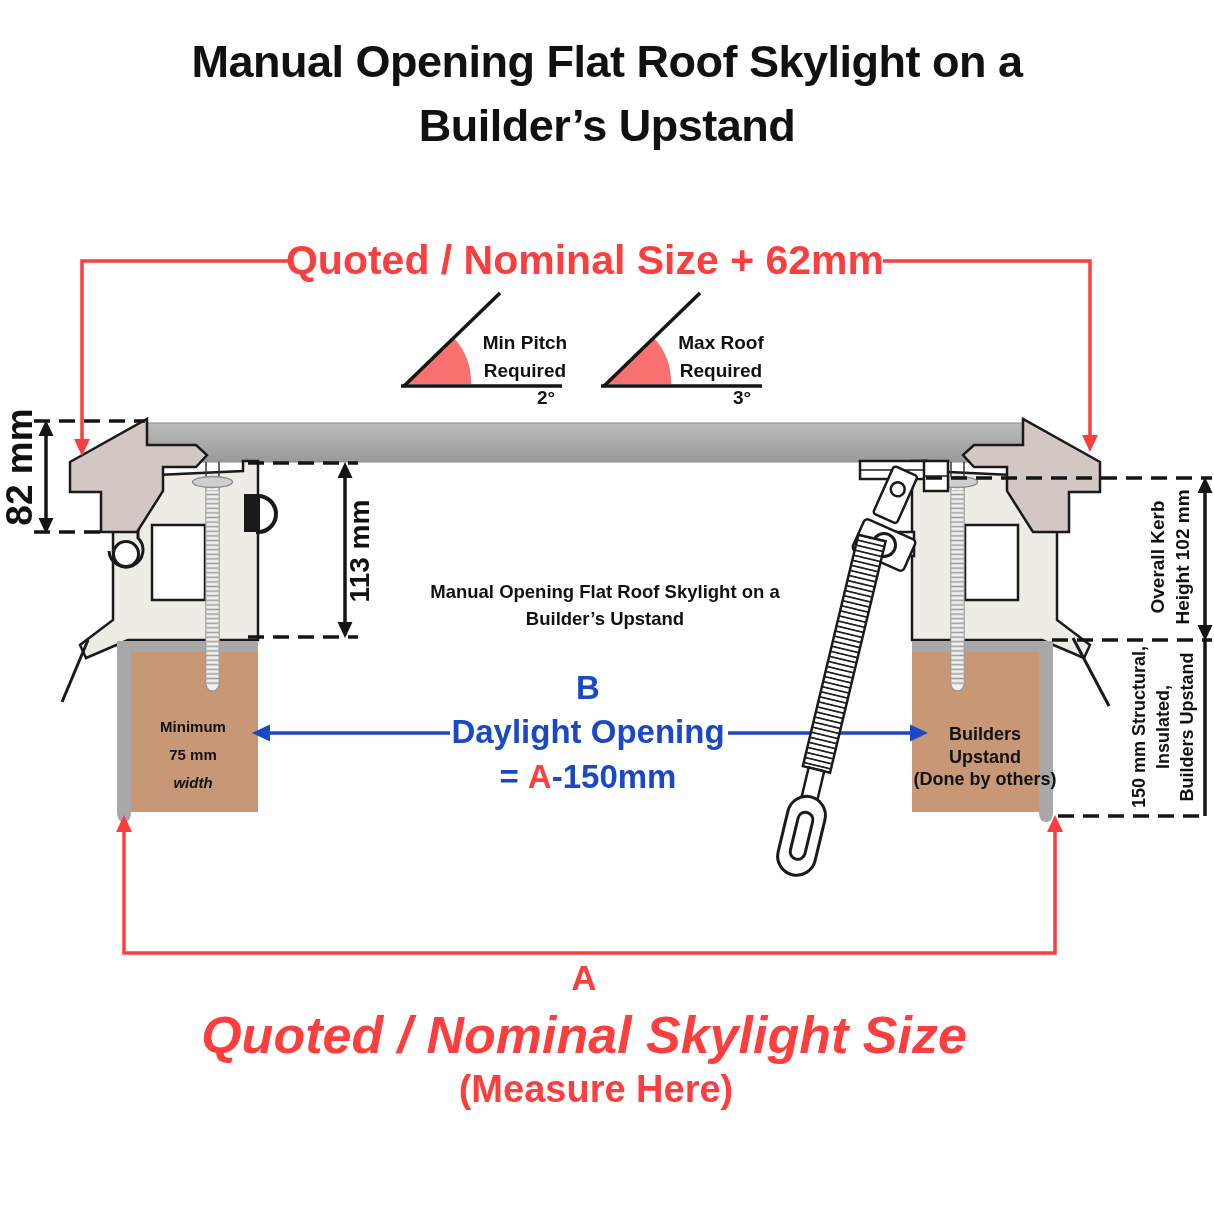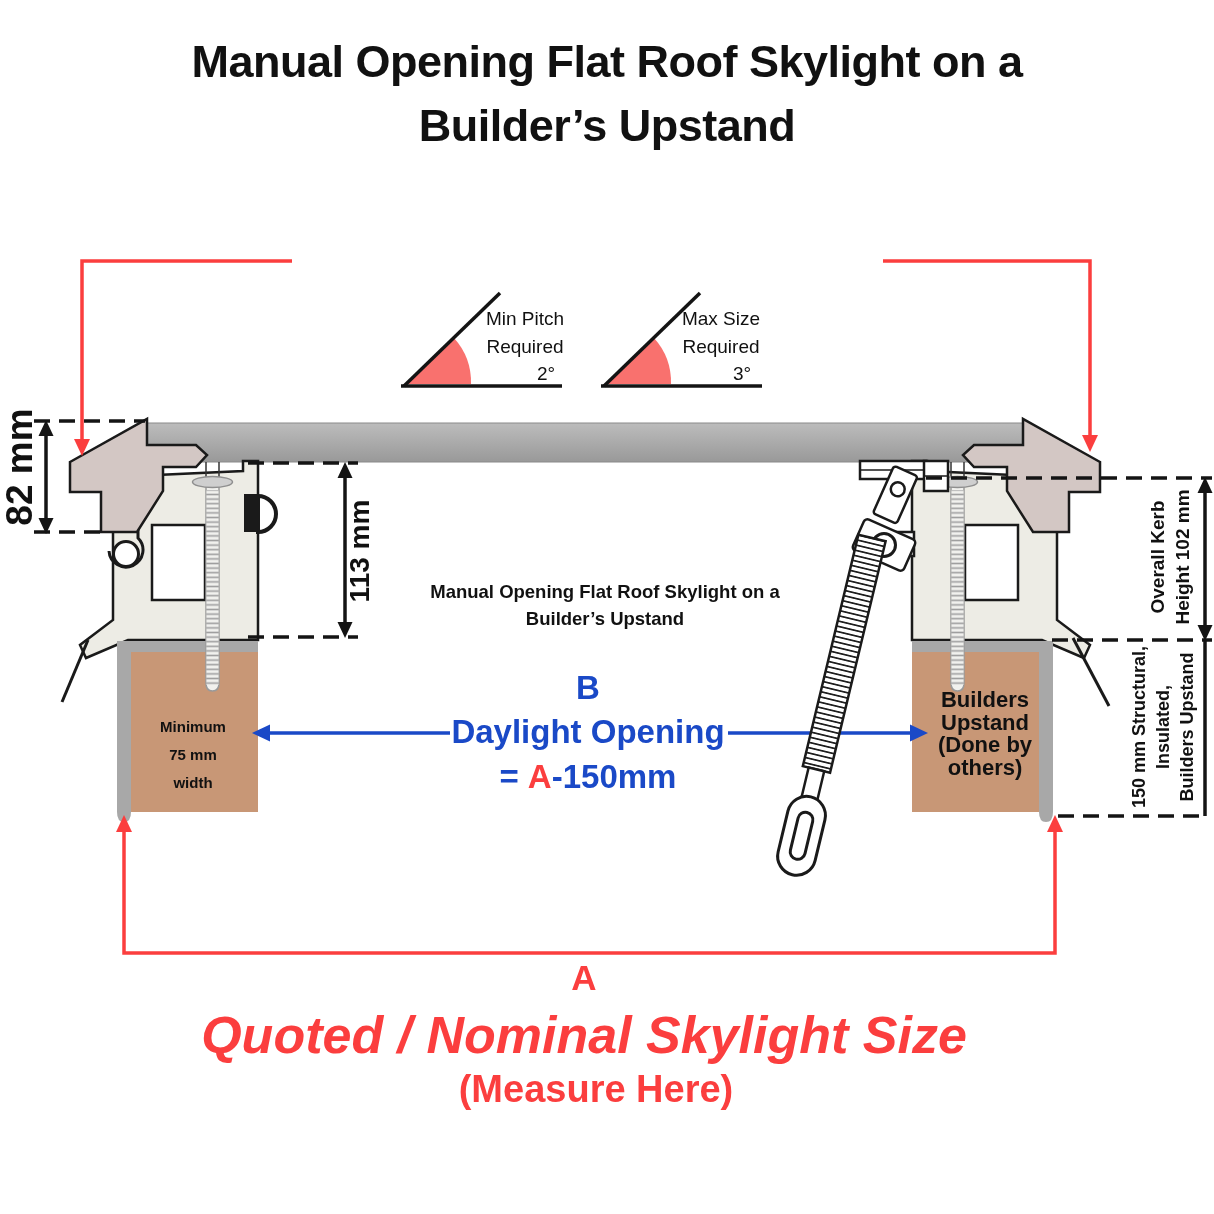--- a/index.html
+++ b/index.html
@@ -6,39 +6,39 @@
   .page{position:relative;width:1214px;height:1214px;background:#fff;overflow:hidden;
         font-family:"Liberation Sans", sans-serif;color:#151515;}
   .abs{position:absolute;}
   svg{position:absolute;left:0;top:0;}
   .b{font-weight:bold;}
 
   .title{left:0;top:30px;width:1214px;font-size:45px;line-height:64px;font-weight:bold;
          letter-spacing:-0.5px;text-align:center;color:#111;}
   .top-dim-label{left:0;top:237px;width:1170px;text-align:center;font-size:41px;line-height:46px;
          font-weight:bold;color:var(--red);}
-  .pitch{width:130px;font-size:19px;line-height:27.5px;font-weight:normal;text-align:center;color:#111;}
+  .pitch{width:130px;font-size:19px;line-height:27.5px;font-weight:bold;text-align:center;color:#111;margin-top:24px;}
   .pitch .val{display:block;padding-left:42px;}
   .rot{transform:rotate(-90deg);display:flex;align-items:center;justify-content:center;
        font-weight:bold;color:#111;text-align:center;}
   .dim82{left:-45px;top:445px;width:130px;height:44px;font-size:37px;}
   .dim113{left:290px;top:536px;width:140px;height:30px;font-size:28px;}
   .dimkerb{left:1085px;top:529px;width:170px;height:56px;font-size:19px;line-height:25px;flex-direction:column;}
   .dim150{left:1073px;top:687px;width:180px;height:80px;font-size:18px;line-height:24px;flex-direction:column;}
   .center-label{left:379px;top:578px;width:452px;text-align:center;font-size:18.5px;line-height:27px;
        font-weight:bold;color:#111;}
   .blue-t{color:var(--blue);font-weight:bold;text-align:center;}
   .dl-b{left:0;top:671px;width:1176px;font-size:33px;line-height:34px;}
   .dl-label{left:0;top:715px;width:1176px;font-size:33px;line-height:34px;}
   .dl-formula{left:0;top:760px;width:1176px;font-size:33px;line-height:34px;}
   .dl-formula .a-red{color:var(--red);}
   .dl-formula .eq{margin-right:9px;}
   .block-label{font-weight:bold;color:#111;text-align:center;}
   .ul-label{left:128px;top:713px;width:130px;font-size:15px;line-height:28px;}
-  .ur-label{left:904px;top:689px;width:162px;font-size:22px;line-height:22.5px;}
+  .ur-label{left:904px;top:723px;width:162px;font-size:18px;line-height:22.5px;}
   .bot-a{left:0;top:958px;width:1168px;font-size:35px;line-height:40px;font-weight:bold;color:var(--red);text-align:center;}
   .bot-l1{left:0;top:1008px;width:1168px;font-size:52px;line-height:54px;font-weight:bold;color:var(--red);text-align:center;font-style:italic;}
   .bot-l2{left:0;top:1062px;width:1168px;font-size:38px;line-height:54px;font-weight:bold;color:var(--red);text-align:center;margin-left:12px;}
 
   .red-s{stroke:var(--red);}
   .red-f{fill:var(--red);}
   .blue-s{stroke:var(--blue);}
   .blue-f{fill:var(--blue);}
   .wedge{fill:var(--salmon);}
   .blk{stroke:#141414;}
@@ -194,28 +194,29 @@
       <line class="blk" x1="601" y1="386" x2="762" y2="386" stroke-width="3.5"></line>
       <line class="blk" x1="604" y1="386" x2="700" y2="293" stroke-width="3.5"></line>
     </g>
   </svg>
 
   <div class="abs title">
     <span style="display:block;">Manual Opening Flat Roof Skylight on a</span>
     <span style="display:block;">Builder’s Upstand</span>
   </div>
 
+  <div class="abs top-dim-label b">Quoted / Nominal Size + 62mm</div>
 
   <div class="abs pitch" style="left:460px;top:305px;">
     <span style="display:block;">Min Pitch</span>
     <span style="display:block;">Required</span>
     <span class="val">2°</span>
   </div>
   <div class="abs pitch" style="left:656px;top:305px;">
-    <span style="display:block;">Max Size</span>
+    <span style="display:block;">Max Roof</span>
     <span style="display:block;">Required</span>
     <span class="val">3°</span>
   </div>
 
   <div class="abs rot dim82">82 mm</div>
   <div class="abs rot dim113">113 mm</div>
 
   <div class="abs rot dimkerb">
     <span>Overall Kerb</span>
     <span>Height 102 mm</span>
@@ -233,21 +234,21 @@
 
   <div class="abs blue-t dl-b">B</div>
   <div class="abs blue-t dl-label">Daylight Opening</div>
   <div class="abs blue-t dl-formula">
     <span class="eq">=</span><span class="a-red">A</span><span>-150mm</span>
   </div>
 
   <div class="abs block-label ul-label">
     <span style="display:block;">Minimum</span>
     <span style="display:block;">75 mm</span>
-    <span style="display:block;">width</span>
+    <span style="display:block;font-style:italic;">width</span>
   </div>
   <div class="abs block-label ur-label">
     <span style="display:block;">Builders</span>
     <span style="display:block;">Upstand</span>
     <span style="display:block;">(Done by others)</span>
   </div>
 
   <div class="abs bot-a">A</div>
   <div class="abs bot-l1">Quoted / Nominal Skylight Size</div>
   <div class="abs bot-l2">(Measure Here)</div>

